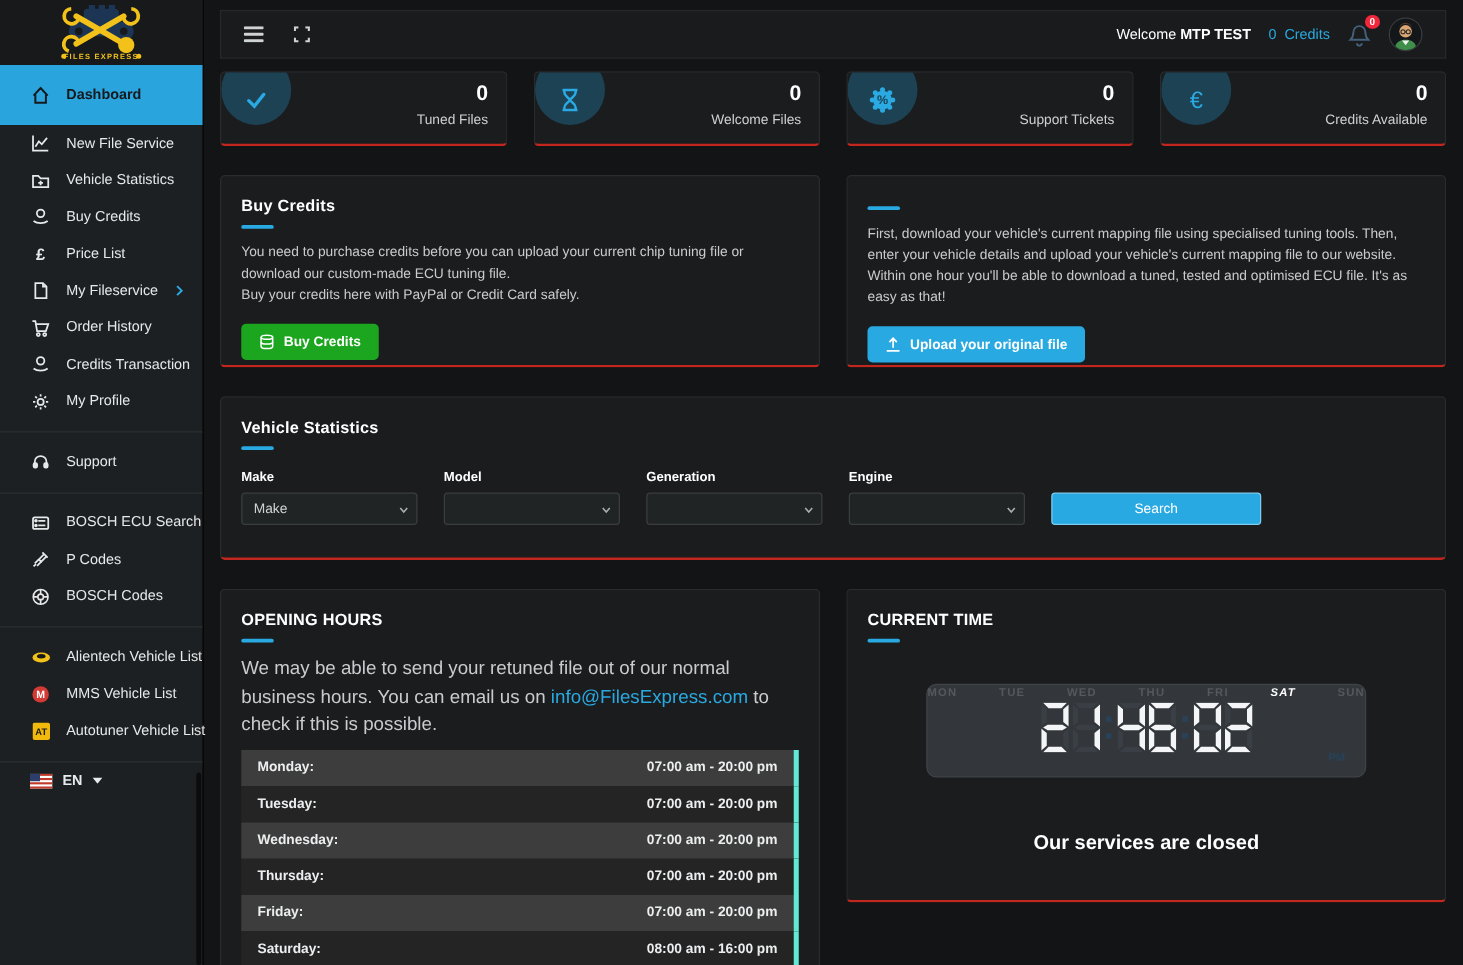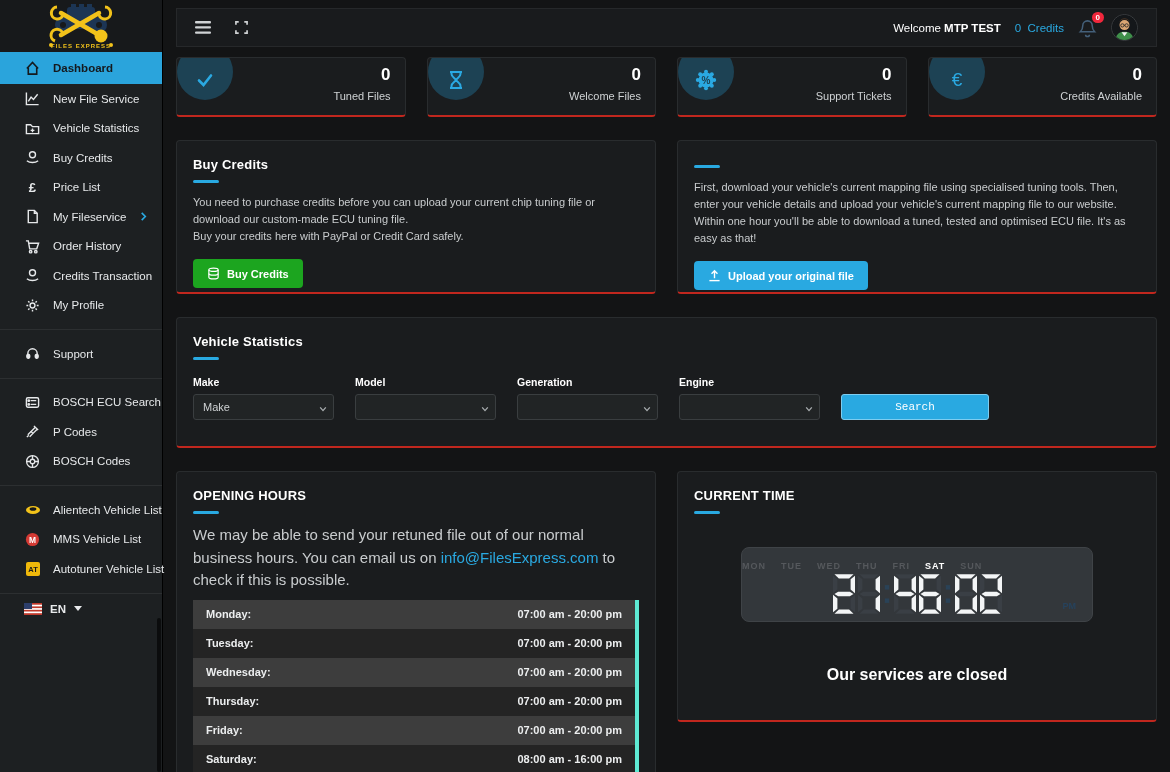--- a/index.html
+++ b/index.html
@@ -5,21 +5,21 @@
   * { margin:0; padding:0; box-sizing:border-box; }
   html,body { width:1170px; height:772px; overflow:hidden; background:#131415;
     font-family:"Liberation Sans", sans-serif; color:#e8eaec; }
 
   
   .sidebar { position:fixed; left:0; top:0; width:163px; height:772px;
     background:#1d2022; border-right:1px solid #000; z-index:5; }
   .logo-wrap { height:52px; background:#17191b; display:flex; align-items:center; justify-content:center; }
   .side-item { display:flex; align-items:center; height:29.5px; padding-left:24px; gap:12px;
     font-size:11.5px; color:#e6e8ea; cursor:pointer; position:relative; }
-  .side-item.active { background:#2aa4dc; color:#15191d; height:32px; font-weight:bold; }
+  .side-item.active { background:#2aa4dc; color:#15191d; height:48px; font-weight:bold; }
   .si-icon { width:17px; display:flex; justify-content:center; align-items:center; flex:0 0 17px; }
   .si-label { white-space:nowrap; }
   .si-chevron { position:absolute; right:14px; color:#2aa9e1; display:flex; }
   .side-divider { height:1px; background:#2c2f31; margin:9px 0; }
   .lang { display:flex; align-items:center; gap:8px; padding-left:24px; margin-top:6px;
     font-size:11.5px; font-weight:bold; cursor:pointer; }
   .side-scrollbar { position:absolute; right:1px; top:618px; width:4px; height:154px;
     background:#0b0c0d; border-radius:2px; }
 
   
@@ -61,42 +61,42 @@
   .btn-blue  { background:#29a9e1; margin-top:14px; }
 
   .vehicle-card { height:131px; padding:16px; margin-bottom:23px; }
   .vs-form { display:flex; gap:21px; margin-top:16px; align-items:flex-end; }
   .vs-field { width:141px; }
   .vs-label { font-size:10.5px; font-weight:bold; color:#fff; margin-bottom:6px; }
   .vs-select { position:relative; height:26px; background:#212425; border:1px solid #3a3e40;
     border-radius:3px; color:#cfd2d4; font-size:11px; display:flex; align-items:center;
     padding:0 22px 0 9px; cursor:pointer; }
   .vs-select .chev { position:absolute; right:6px; top:8px; color:#a9adb0; }
-  .btn-search { width:148px; height:26px; background:#29a9e1; border:1px solid #7ecdf0;
+  .btn-search { width:168px; height:26px; background:#29a9e1; border:1px solid #7ecdf0;
     border-radius:3px; color:#fff; font-size:11px; cursor:pointer;
-    font-family:Liberation Mono, monospace; }
+    font-family:Liberation Sans, sans-serif; }
 
   .row4 { display:grid; grid-template-columns:1fr 1fr; gap:21px; align-items:start; }
   .hours-card { height:340px; padding:16px; }
   .hours-note { font-size:15px; line-height:1.5; color:#c9ccce; margin-top:10px; }
   .email-link { color:#2aa9e1; cursor:pointer; }
   .hours-table { margin-top:8px; }
   .hours-row { height:29px; display:flex; align-items:center; justify-content:space-between;
     padding:0 13px; font-size:11px; font-weight:bold; color:#eceeef;
     background:#242424; border-right:4px solid #5eead4; }
   .hours-row.alt { background:#3d3d3d; }
   .hours-row.closed { border-right-color:#29a9e1; }
   .hours-row.closed .hours-time { color:#29a9e1; }
 
   .time-card { height:251px; padding:16px; }
   .clock { width:352px; height:75px; margin:33px auto 0; background:#33373b;
     border:1px solid #3f4347; border-radius:8px; position:relative; }
-  .clock-days { display:flex; justify-content:flex-start; gap:15px; padding-top:13px;
+  .clock-days { display:flex; justify-content:space-between; gap:15px; padding-top:1px;
     font-size:9px; letter-spacing:1px; color:#55585c; font-weight:bold; }
-  .clock-days .active { color:#fff; }
+  .clock-days .active { color:#fff;font-style:italic; }
   .clock-digits { display:flex; justify-content:center; align-items:center; gap:3px; margin-top:3px; }
   .digit { width:22px; height:40px; }
   .digit .on  { fill:#f3f5f6; }
   .digit .off { fill:#3a3f45; }
   .colon { width:8px; height:40px; }
   .colon rect { fill:#2a4257; }
   .clock-ampm { position:absolute; right:16px; bottom:10px; font-size:9px; font-weight:bold; color:#26425c; }
   .closed-status { text-align:center; margin-top:44px; font-size:16px; font-weight:bold; color:#fff; }
 </style>
 </head>

